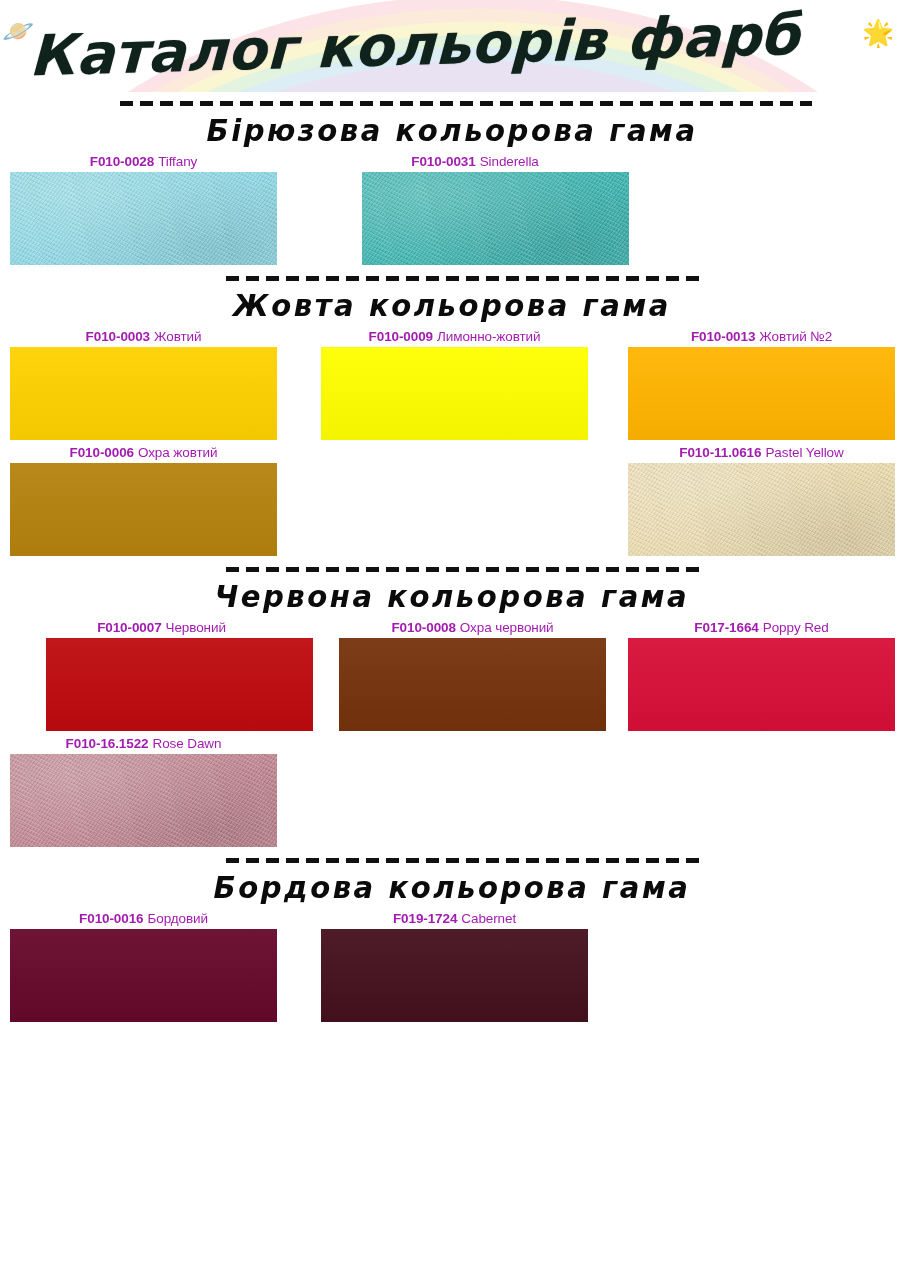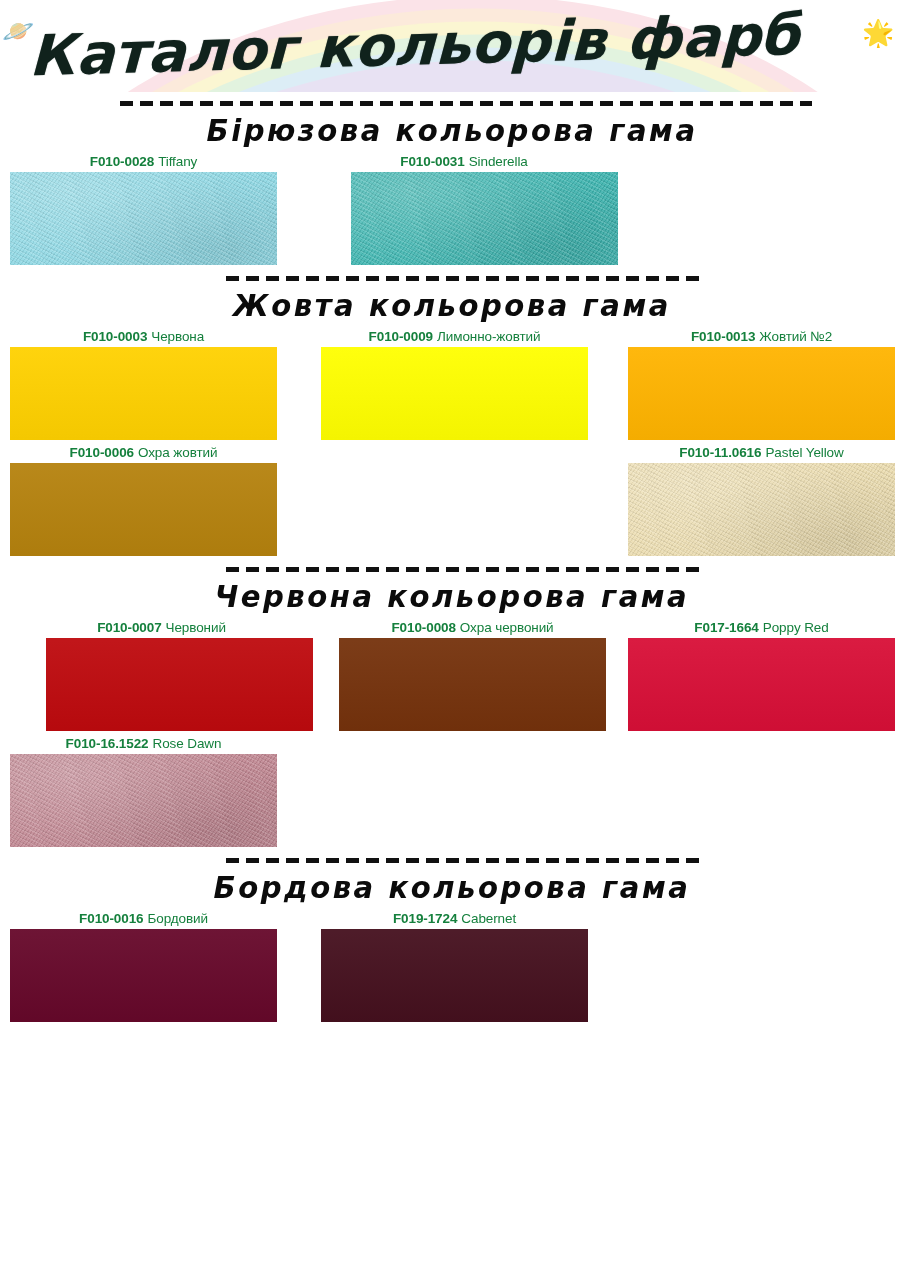--- a/index.html
+++ b/index.html
@@ -130,21 +130,21 @@
   }
 
   .cell {
     position: absolute;
     width: 267px;
   }
 
   .cell-label {
     font-family: "Liberation Sans", sans-serif;
     font-size: 13.5px;
-    color: #15803d;
+    color: #a21caf;
     text-align: center;
     white-space: nowrap;
     line-height: 20px;
     height: 20px;
     letter-spacing: -0.1px;
   }
   .cell-label .code { font-weight: 700; }
   .cell-label .nm   { font-weight: 400; margin-left: 4px; }
 
   .swatch {
@@ -201,32 +201,32 @@
 
   <div id="sections-host">
       <div>
         <div class="divider wide"></div>
         <div class="section-title">Бірюзова кольорова гама</div>
         <div class="row" style="height: 116px;">
           <div class="cell" style="left: 10px; top: 0px;">
             <div class="cell-label"><span class="code">F010-0028</span><span class="nm">Tiffany</span></div>
             <div class="swatch tex" style="background: rgb(142, 216, 228);"></div>
           </div>
-          <div class="cell" style="left: 310px; top: 0px; padding-left: 41px;">
+          <div class="cell" style="left: 321px; top: 0px; padding-left: 41px;">
             <div class="cell-label"><span class="code">F010-0031</span><span class="nm">Sinderella</span></div>
             <div class="swatch tex" style="background: rgb(60, 180, 175);"></div>
           </div>
         </div>
       </div>
       <div>
         <div class="divider narrow"></div>
         <div class="section-title">Жовта кольорова гама</div>
         <div class="row" style="height: 116px;">
           <div class="cell" style="left: 10px; top: 0px;">
-            <div class="cell-label"><span class="code">F010-0003</span><span class="nm">Червона</span></div>
+            <div class="cell-label"><span class="code">F010-0003</span><span class="nm">Жовтий</span></div>
             <div class="swatch flat" style="background: rgb(255, 209, 0);"></div>
           </div>
           <div class="cell" style="left: 321px; top: 0px;">
             <div class="cell-label"><span class="code">F010-0009</span><span class="nm">Лимонно-жовтий</span></div>
             <div class="swatch flat" style="background: rgb(255, 255, 0);"></div>
           </div>
           <div class="cell" style="left: 628px; top: 0px;">
             <div class="cell-label"><span class="code">F010-0013</span><span class="nm">Жовтий №2</span></div>
             <div class="swatch flat" style="background: rgb(255, 180, 0);"></div>
           </div>

